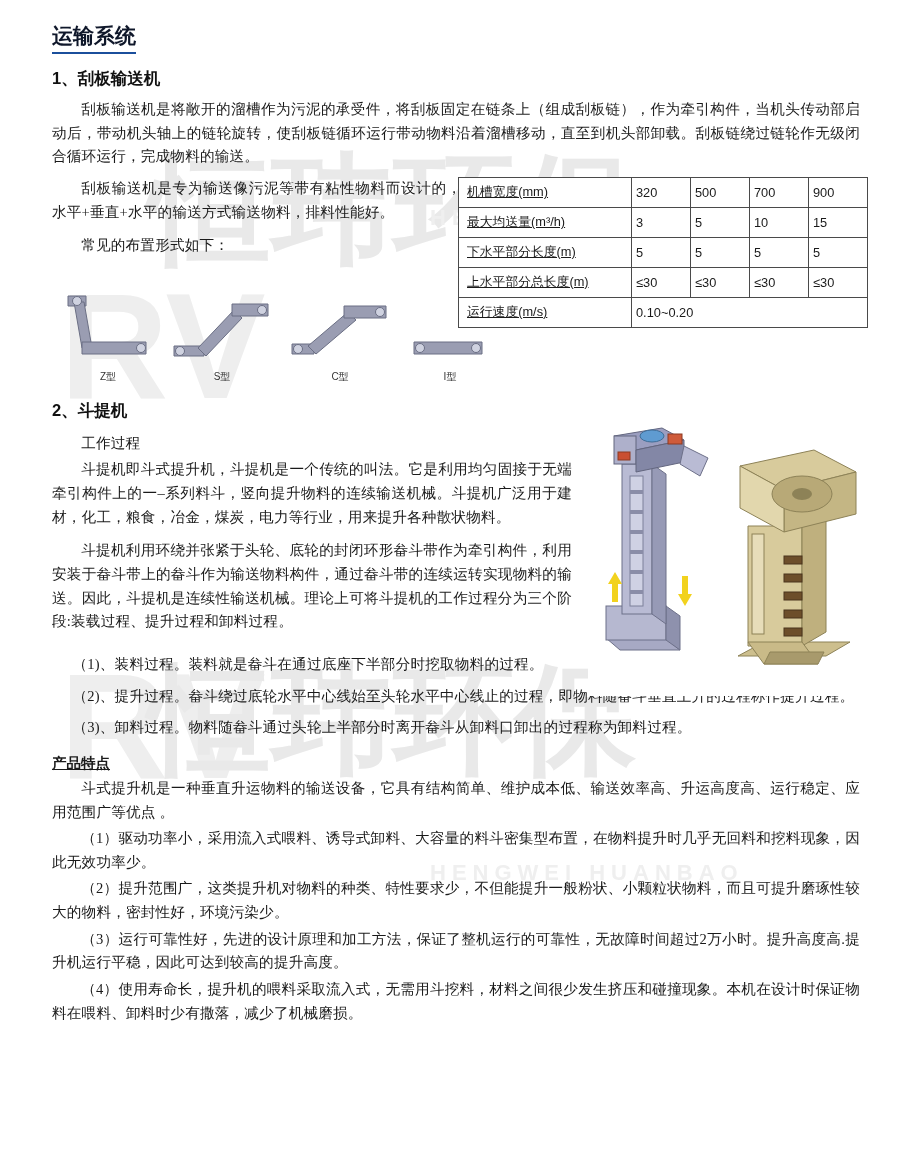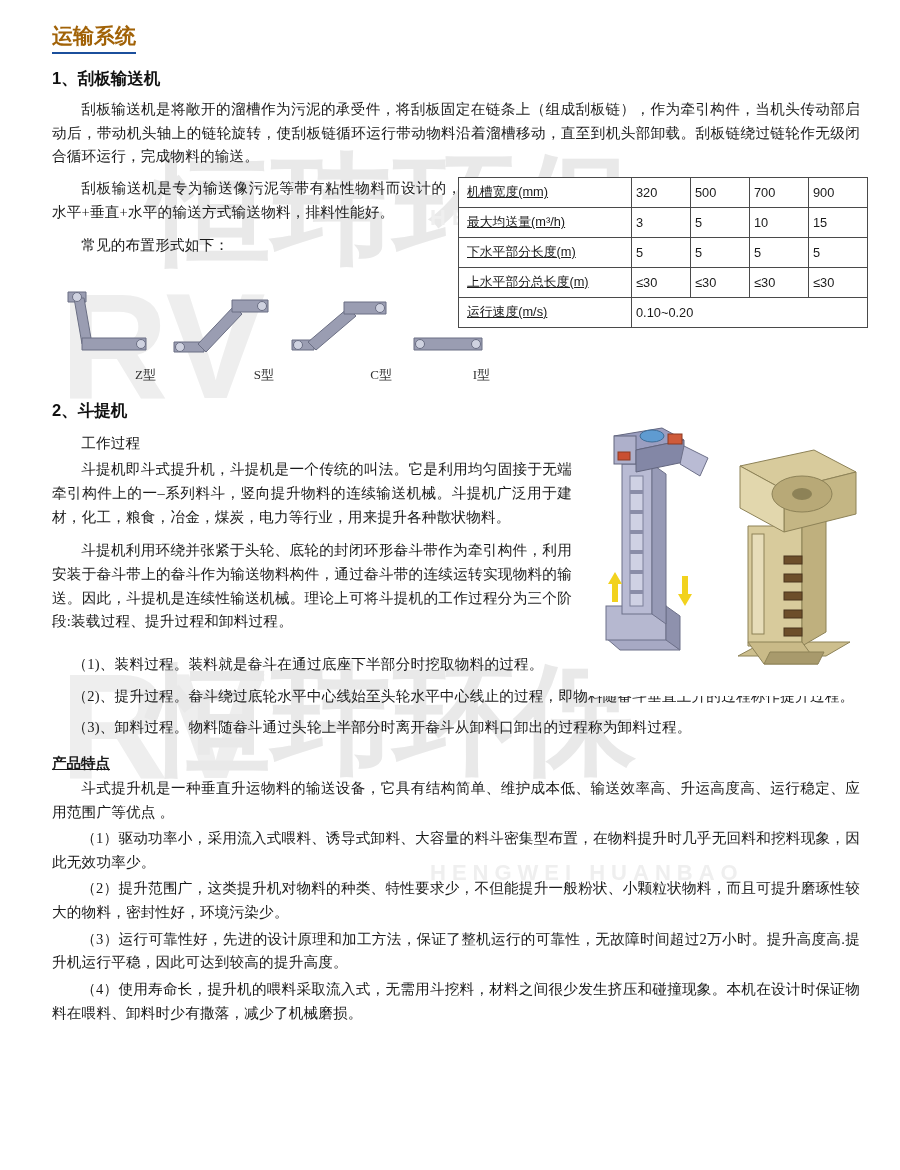--- a/index.html
+++ b/index.html
@@ -39,21 +39,21 @@
     position:absolute;
     font-family:"Liberation Sans", sans-serif;
     font-weight:bold;
     color:#eeeeee;
     font-size:150px;
   }
 
   .page { position:relative; z-index:2; padding:22px 40px 0 52px; box-sizing:border-box; }
 
   .sys-title {
-    color:#a16207;
+    color:#0f172a;
     font-size:21px;
     font-weight:bold;
     font-family:"Liberation Sans", sans-serif;
     border-bottom:2px solid #1b4f9c;
     display:inline-block;
     padding-bottom:2px;
     margin-bottom:14px;
   }
 
   h2.sec {
@@ -110,23 +110,23 @@
   
   .layouts {
     position:relative;
     height:120px;
     width:440px;
     margin-top:6px;
   }
   .lay {
     position:absolute;
     bottom:0;
-    text-align:right;
-    font-size:13px;
-    font-family:Liberation Serif, serif;
+    text-align:center;
+    font-size:10px;
+    font-family:Liberation Sans, sans-serif;
     color:#333;
   }
   .lay svg { display:block; }
   .lay .cap { margin-top:2px; }
 
   
   .sec2 { position:relative; margin-top:16px; }
   .img-wrap {
     position:absolute;
     right:-6px; top:6px;

